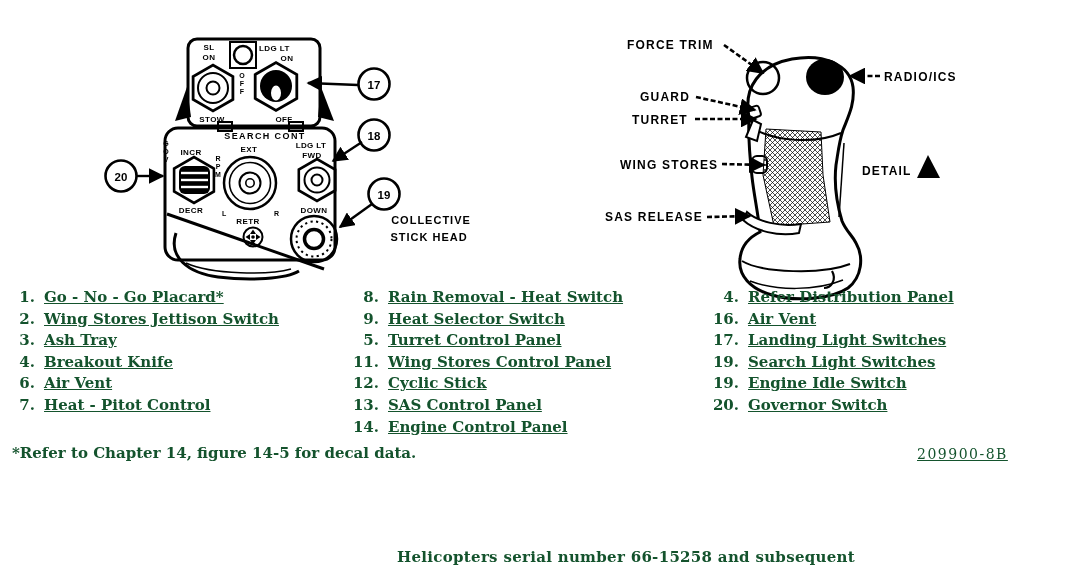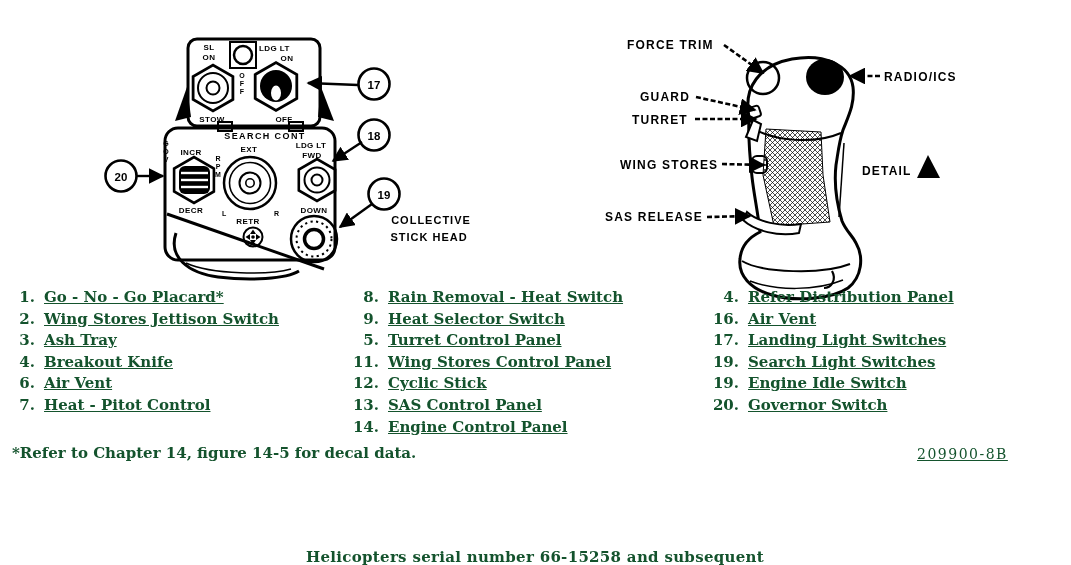--- a/index.html
+++ b/index.html
@@ -15,21 +15,21 @@
   .cnum{font:700 11.5px "Liberation Sans",sans-serif;}
   .mid{text-anchor:middle;}
   .vert{writing-mode:vertical-rl;text-orientation:upright;letter-spacing:1px;}
   .ink{stroke:#000;fill:none;}
   .legend-col{position:absolute;top:287px;font:700 15px "DejaVu Serif",serif;text-decoration:underline;}
   .legend-col .row{height:21.6px;line-height:21.6px;white-space:nowrap;}
   .legend-col .num{display:inline-block;width:27px;text-align:right;margin-right:9px;}
   .col1{left:8px;} .col2{left:352px;} .col3{left:712px;}
   .footnote{position:absolute;left:12px;top:444px;font:700 15px "DejaVu Serif",serif;white-space:nowrap;}
   .refnum{position:absolute;left:917px;top:446px;font:400 14px "DejaVu Serif",serif;letter-spacing:1.5px;text-decoration:underline;}
-  .caption{position:absolute;left:215px;top:548px;width:640px;text-align:center;
+  .caption{position:absolute;left:215px;top:548px;width:640px;text-align:right;
            font:700 15px "DejaVu Serif",serif;letter-spacing:.3px;white-space:nowrap;}
 </style>
 </head>
 <body>
 
 <div class="page">
 
   <svg style="left:90px;top:25px;width:420px;height:275px" viewBox="0 0 420 275">
     <defs>
       <marker id="arr" viewBox="0 0 10 10" refX="9" refY="5" markerWidth="6.5" markerHeight="6.5" orient="auto">

